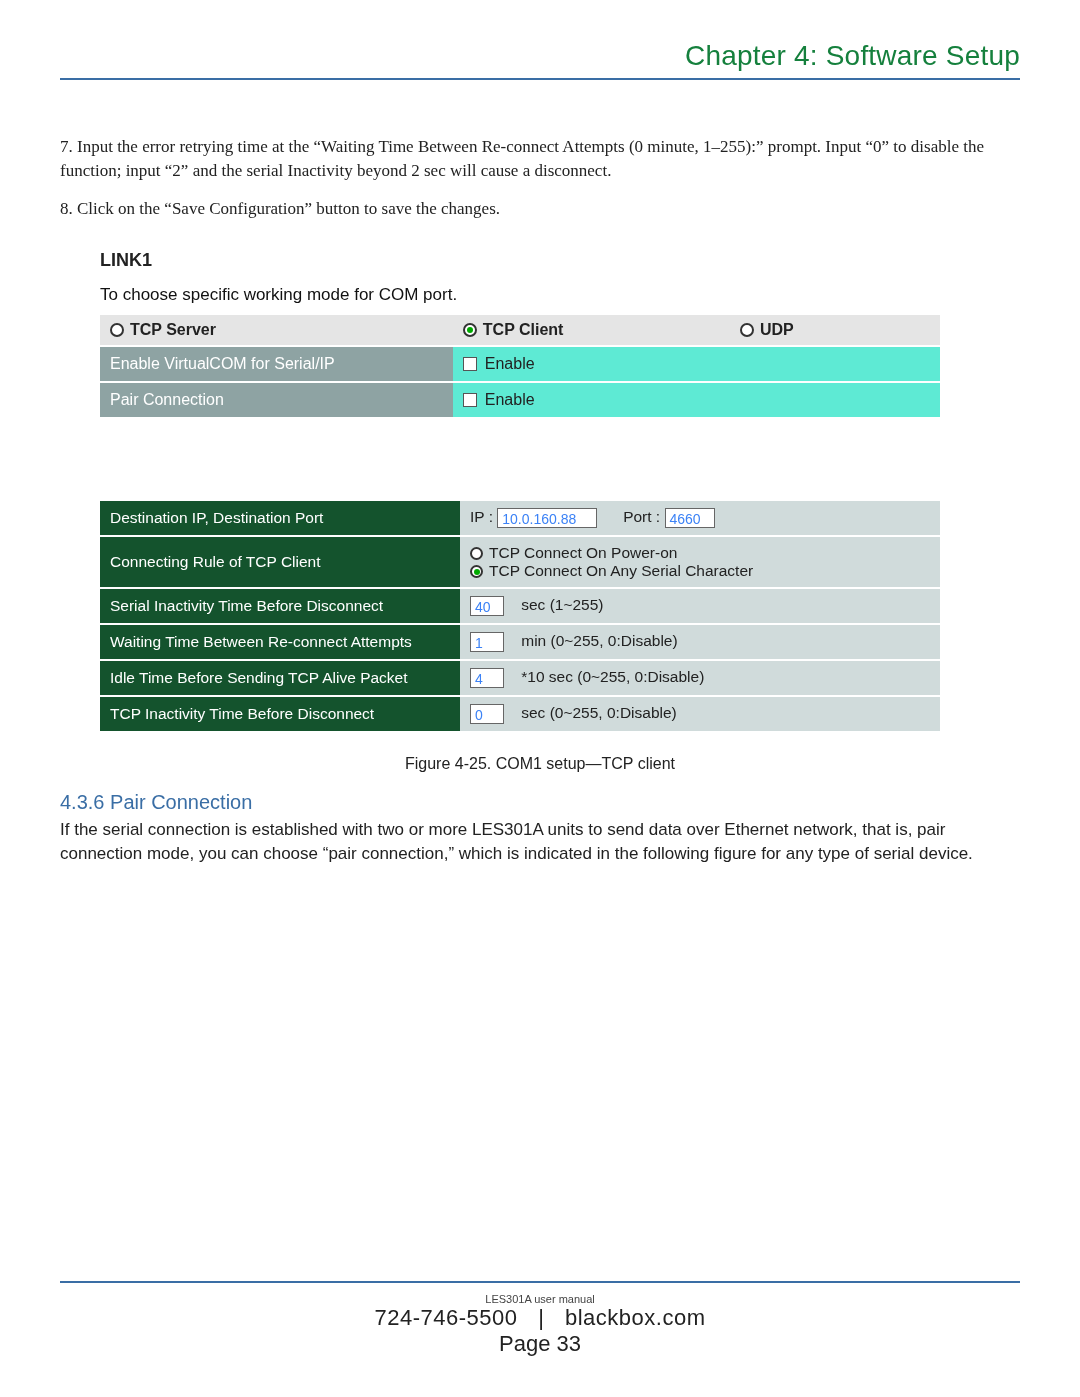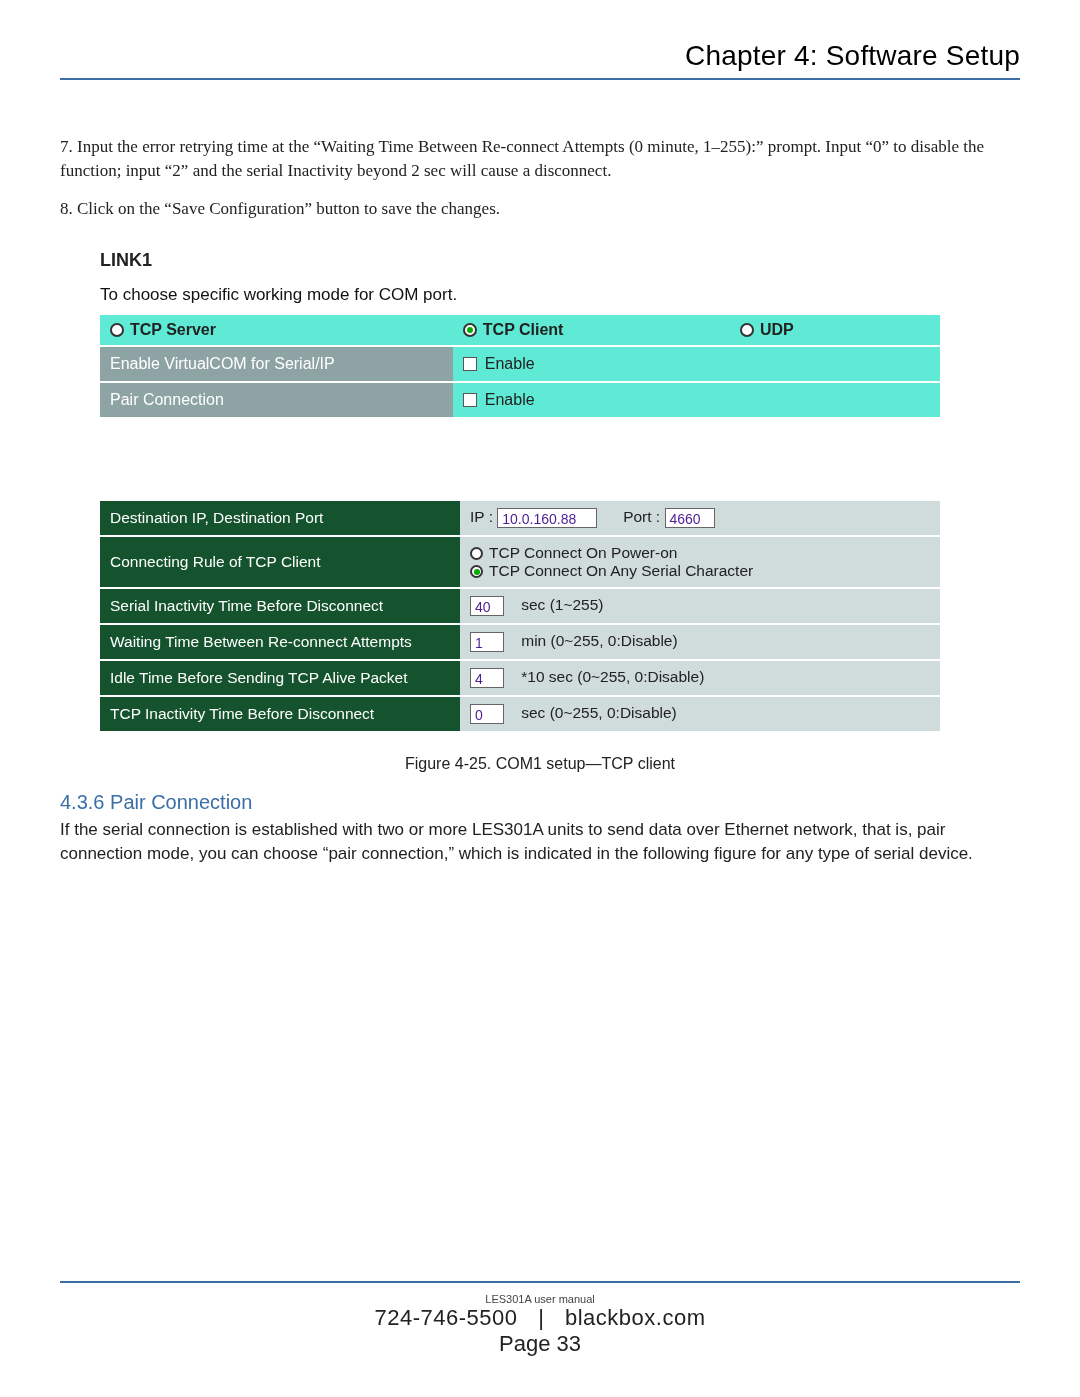--- a/index.html
+++ b/index.html
@@ -1,44 +1,44 @@
 <!DOCTYPE html>
 <html><head>
 <meta charset="utf-8">
 <style>
   * { box-sizing: border-box; margin: 0; padding: 0; }
   html, body { width: 1080px; height: 1397px; background: #fff; font-family: "Segoe UI", Arial, sans-serif; color: #222; }
   .page { position: relative; width: 1080px; height: 1397px; padding: 40px 60px 0 60px; }
-  .header { text-align: right; font-size: 28px; font-weight: 400; color: #000000; padding-bottom: 6px; border-bottom: 2px solid #3a6ea5; margin-bottom: 55px; letter-spacing: 0.2px; }
+  .header { text-align: right; font-size: 28px; font-weight: 400; color: #15803d; padding-bottom: 6px; border-bottom: 2px solid #3a6ea5; margin-bottom: 55px; letter-spacing: 0.2px; }
   .para { font-size: 17px; line-height: 1.4; margin-bottom: 14px; font-family: Liberation Serif, serif; }
 
   
   .shot { margin: 30px 0 10px 40px; width: 840px; }
   .link1 { font-family: Arial, sans-serif; font-weight: bold; font-size: 18px; margin-bottom: 14px; }
   .subdesc { font-family: Arial, sans-serif; font-size: 17px; margin-bottom: 10px; color:#111; }
 
   
   .modetbl { width: 100%; border-collapse: collapse; font-family: Arial, sans-serif; font-size: 16px; }
-  .modetbl tr.modes td { background:#5eead4; padding:6px 10px; font-weight:bold; vertical-align:middle; }
+  .modetbl tr.modes td { background:#e5e5e5; padding:6px 10px; font-weight:bold; vertical-align:middle; }
   .modetbl tr.modes td .radio { display:inline-block; width:14px; height:14px; border:2px solid #333; border-radius:50%; margin-right:6px; vertical-align:-2px; position:relative; background:#fff; }
   .modetbl tr.modes td .radio.sel::after { content:""; position:absolute; left:2px; top:2px; width:6px; height:6px; border-radius:50%; background:#0a0; }
   .modetbl tr.row td { background:#8ea3a3; color:#fff; padding:8px 10px; border-top:2px solid #fff; border-bottom:2px solid #fff;margin-left:24px; }
   .modetbl tr.row td.r { background:#5eead4; color:#222; }
   .chk { display:inline-block; width:14px; height:14px; border:1px solid #555; background:#fff; margin-right:8px; vertical-align:-2px; }
 
   .gap { height: 80px; }
 
   
   .settbl { width: 100%; border-collapse: collapse; font-family: Arial, sans-serif; font-size: 15.5px; }
   .settbl td { border-top:2px solid #fff; border-bottom:2px solid #fff; padding:7px 10px; vertical-align:middle; }
   .settbl td.lbl { background:#14532d; color:#fff; width:360px; }
   .settbl td.val { background:#d0dbdb; color:#222; }
   
   
-  .inp { display:inline-block; border:1px solid #666; background:#fff; padding:1px 4px; font-family:Arial; font-size:14px; color:#4c1d95; height:20px; line-height:18px; vertical-align:middle; }
+  .inp { display:inline-block; border:1px solid #666; background:#fff; padding:1px 4px; font-family:Arial; font-size:14px; color:#3b82f6; height:20px; line-height:18px; vertical-align:middle; }
   .w110 { width:100px; } .w60 { width:50px; } .w40 { width:34px; }
   .radio2 { display:inline-block; width:13px; height:13px; border:2px solid #333; border-radius:50%; margin-right:6px; vertical-align:-2px; position:relative; background:#fff; }
   .radio2.sel::after { content:""; position:absolute; left:1.5px; top:1.5px; width:6px; height:6px; border-radius:50%; background:#0a0; }
 
   .figcap { text-align:center; font-size:16px; margin:22px 0 18px 0; }
   .sect { color:#3a6ea5; font-size:20px; font-weight:500; margin-bottom:4px; }
   .body { font-size:17px; line-height:1.4; }
 
   
   .footer { position:absolute; left:60px; right:60px; bottom:40px; border-top:2px solid #3a6ea5; padding-top:10px; display:flex; align-items:center; font-size:14px;flex-direction:column; }

